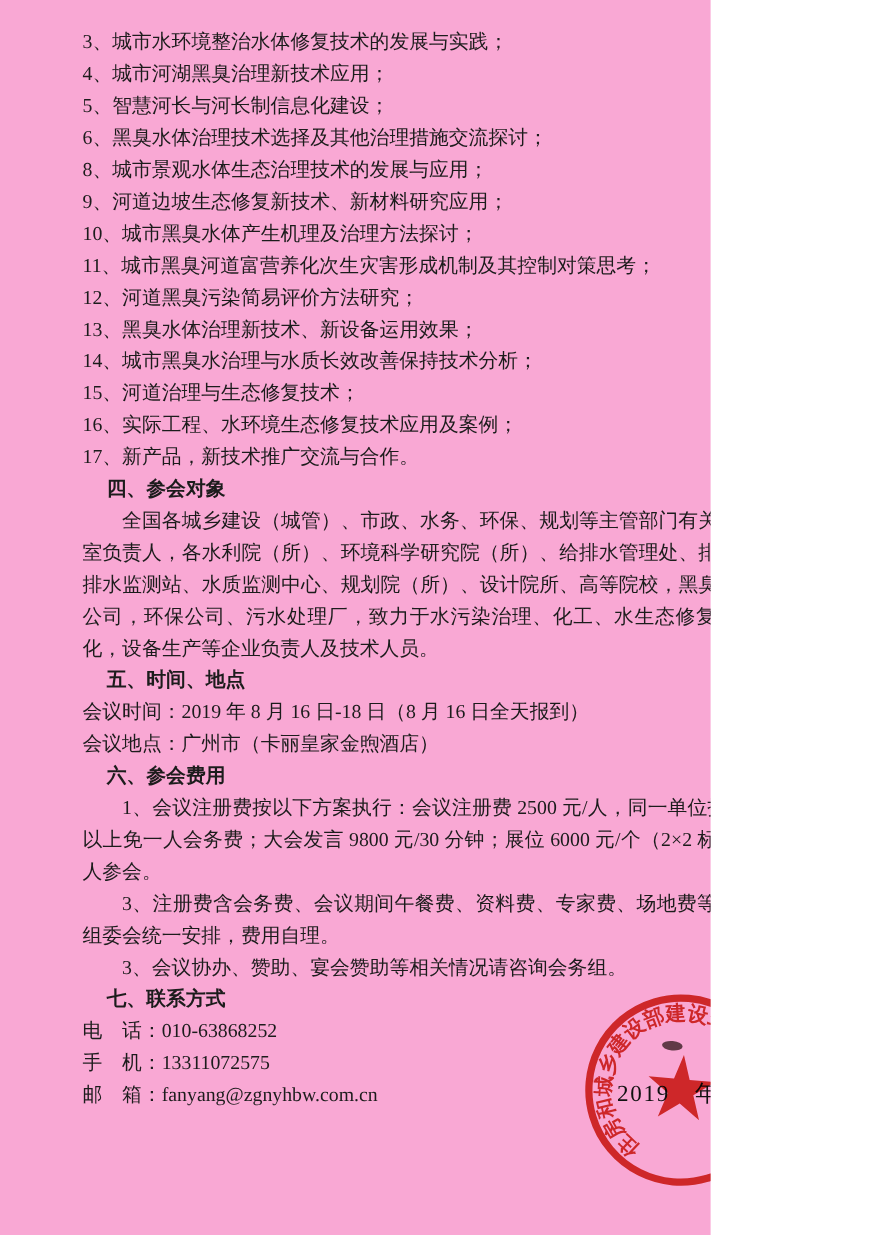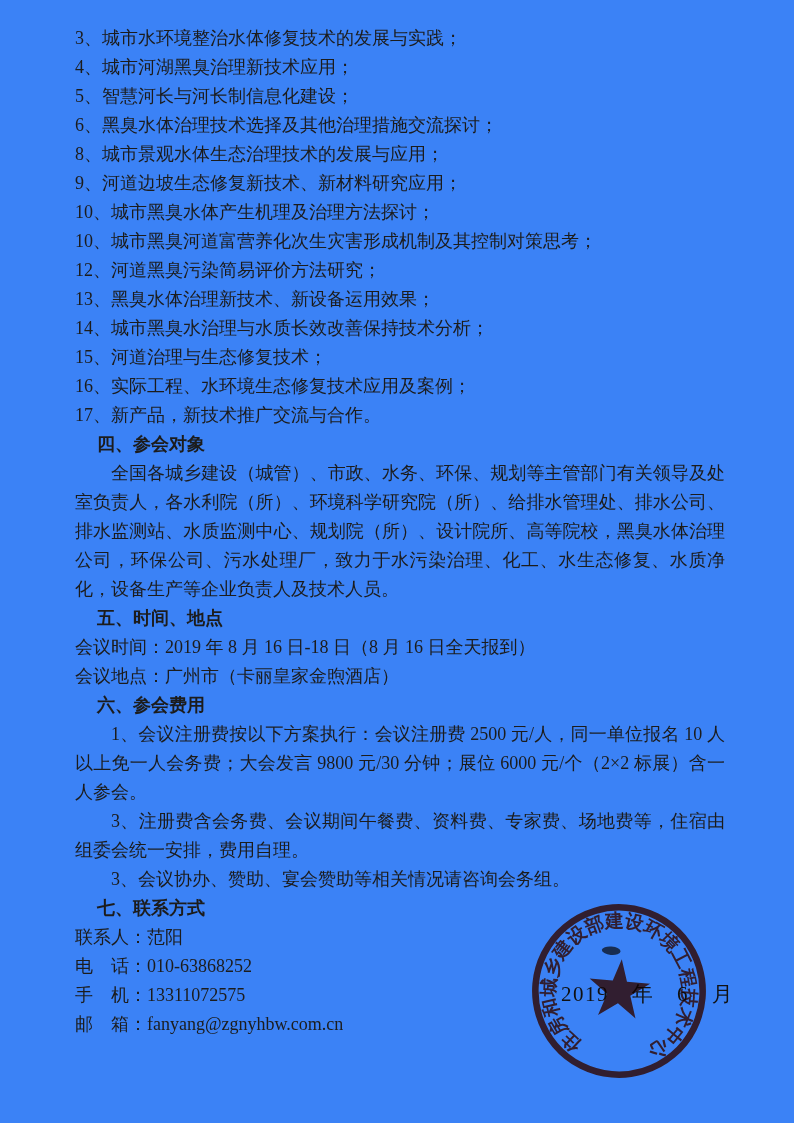--- a/index.html
+++ b/index.html
@@ -1,21 +1,21 @@
 <!DOCTYPE html>
 <html><head>
 <meta charset="utf-8">
 <style>
   * { margin: 0; padding: 0; box-sizing: border-box; }
   html, body { background: #ffffff; }
   .page {
     position: relative;
-    width: 794px;
+    width: 646px;
     height: 1123px;
-    background: #3b82f6;
+    background: #f9a8d4;
     overflow: hidden;
     font-family: "Liberation Serif", "DejaVu Serif", serif;
     color: #1c1c1c;
     font-size: 18px;
     line-height: 29px;
   }
   .content {
     position: absolute;
     left: 75px;
     top: 24px;
@@ -58,21 +58,21 @@
   <div class="content">
 
     <div>
       <p class="line">3、城市水环境整治水体修复技术的发展与实践；</p>
       <p class="line">4、城市河湖黑臭治理新技术应用；</p>
       <p class="line">5、智慧河长与河长制信息化建设；</p>
       <p class="line">6、黑臭水体治理技术选择及其他治理措施交流探讨；</p>
       <p class="line">8、城市景观水体生态治理技术的发展与应用；</p>
       <p class="line">9、河道边坡生态修复新技术、新材料研究应用；</p>
       <p class="line">10、城市黑臭水体产生机理及治理方法探讨；</p>
-      <p class="line">10、城市黑臭河道富营养化次生灾害形成机制及其控制对策思考；</p>
+      <p class="line">11、城市黑臭河道富营养化次生灾害形成机制及其控制对策思考；</p>
       <p class="line">12、河道黑臭污染简易评价方法研究；</p>
       <p class="line">13、黑臭水体治理新技术、新设备运用效果；</p>
       <p class="line">14、城市黑臭水治理与水质长效改善保持技术分析；</p>
       <p class="line">15、河道治理与生态修复技术；</p>
       <p class="line">16、实际工程、水环境生态修复技术应用及案例；</p>
       <p class="line">17、新产品，新技术推广交流与合作。</p>
     </div>
 
     <p class="line heading">四、参会对象</p>
     <p class="para">全国各城乡建设（城管）、市政、水务、环保、规划等主管部门有关领导及处室负责人，各水利院（所）、环境科学研究院（所）、给排水管理处、排水公司、排水监测站、水质监测中心、规划院（所）、设计院所、高等院校，黑臭水体治理公司，环保公司、污水处理厂，致力于水污染治理、化工、水生态修复、水质净化，设备生产等企业负责人及技术人员。</p>
@@ -80,21 +80,20 @@
     <p class="line heading">五、时间、地点</p>
     <p class="line">会议时间：2019 年 8 月 16 日-18 日（8 月 16 日全天报到）</p>
     <p class="line">会议地点：广州市（卡丽皇家金煦酒店）</p>
 
     <p class="line heading">六、参会费用</p>
     <p class="para">1、会议注册费按以下方案执行：会议注册费 2500 元/人，同一单位报名 10 人以上免一人会务费；大会发言 9800 元/30 分钟；展位 6000 元/个（2×2 标展）含一人参会。</p>
     <p class="para">3、注册费含会务费、会议期间午餐费、资料费、专家费、场地费等，住宿由组委会统一安排，费用自理。</p>
     <p class="para">3、会议协办、赞助、宴会赞助等相关情况请咨询会务组。</p>
 
     <p class="line heading">七、联系方式</p>
-    <p class="line">联系人：范阳</p>
     <p class="line">电　话：010-63868252</p>
     <p class="line">手　机：13311072575</p>
     <p class="line">邮　箱：fanyang@zgnyhbw.com.cn</p>
   </div>
 
   <div class="date-line">2019 年 6 月</div>
 
   <svg class="seal" viewBox="0 0 200 200" aria-hidden="true">
     <circle cx="100" cy="100" r="89" fill="none" stroke="#cf2a1f" stroke-width="7"></circle>
     <defs>

